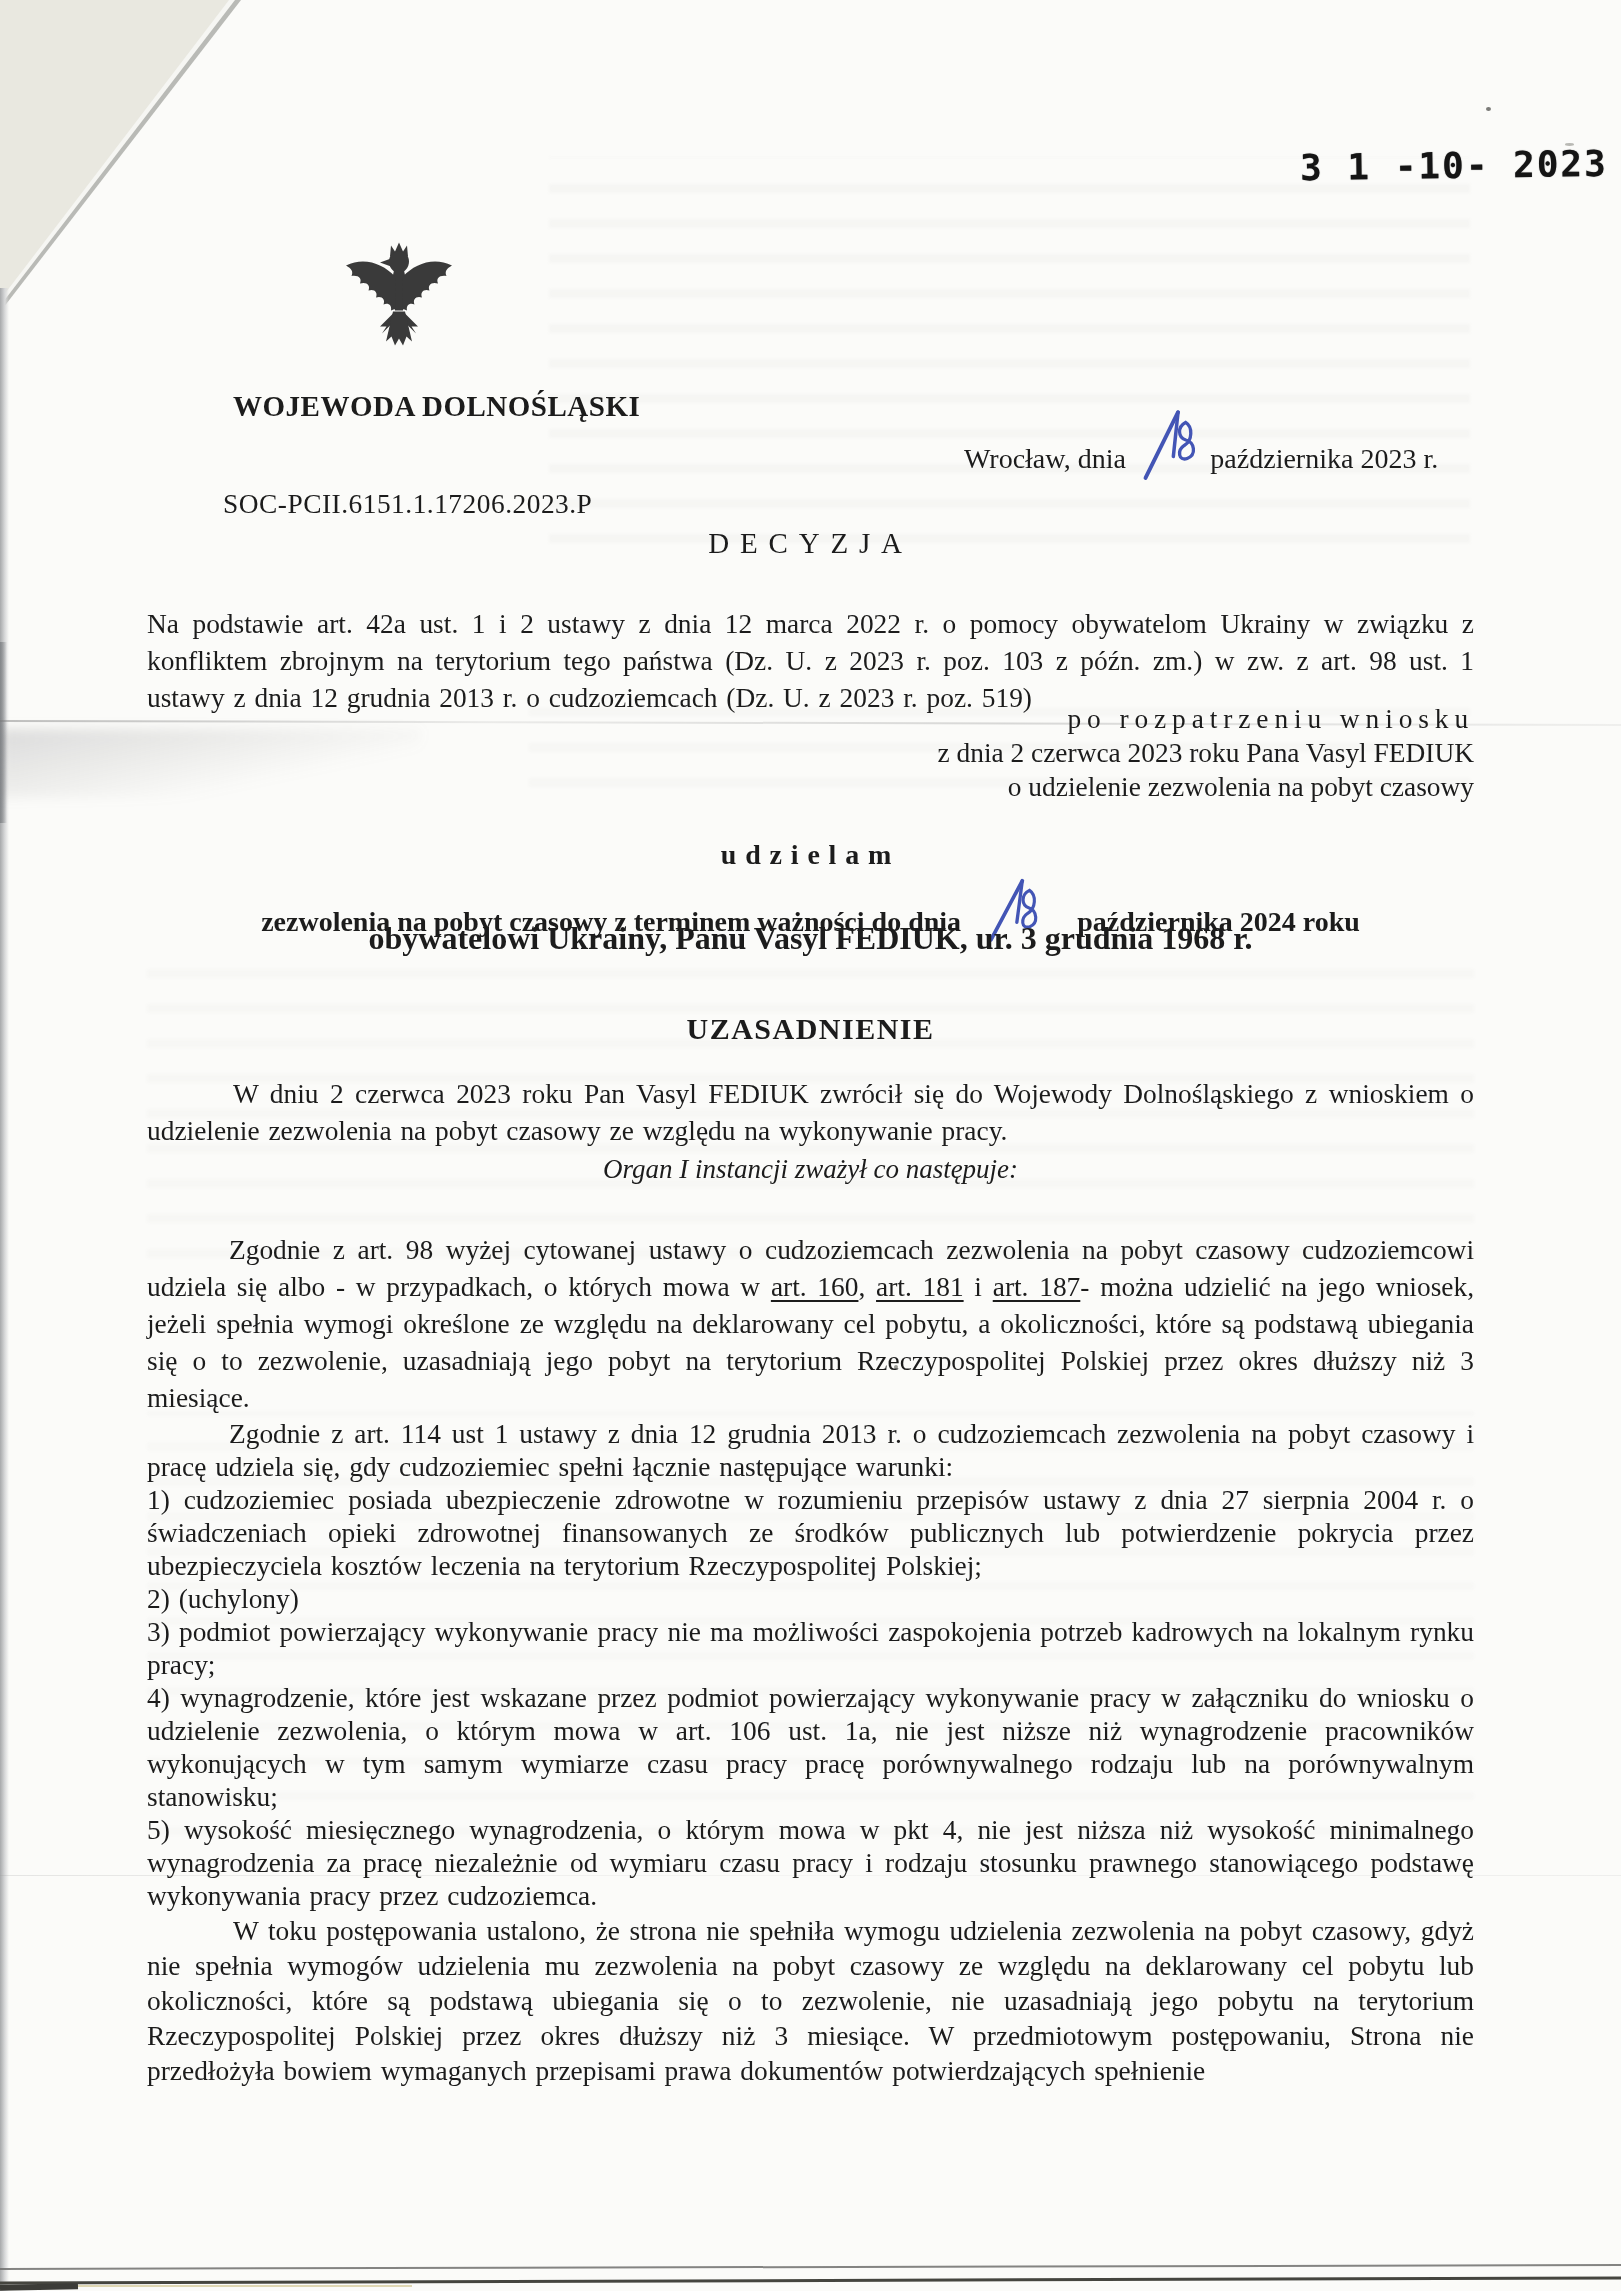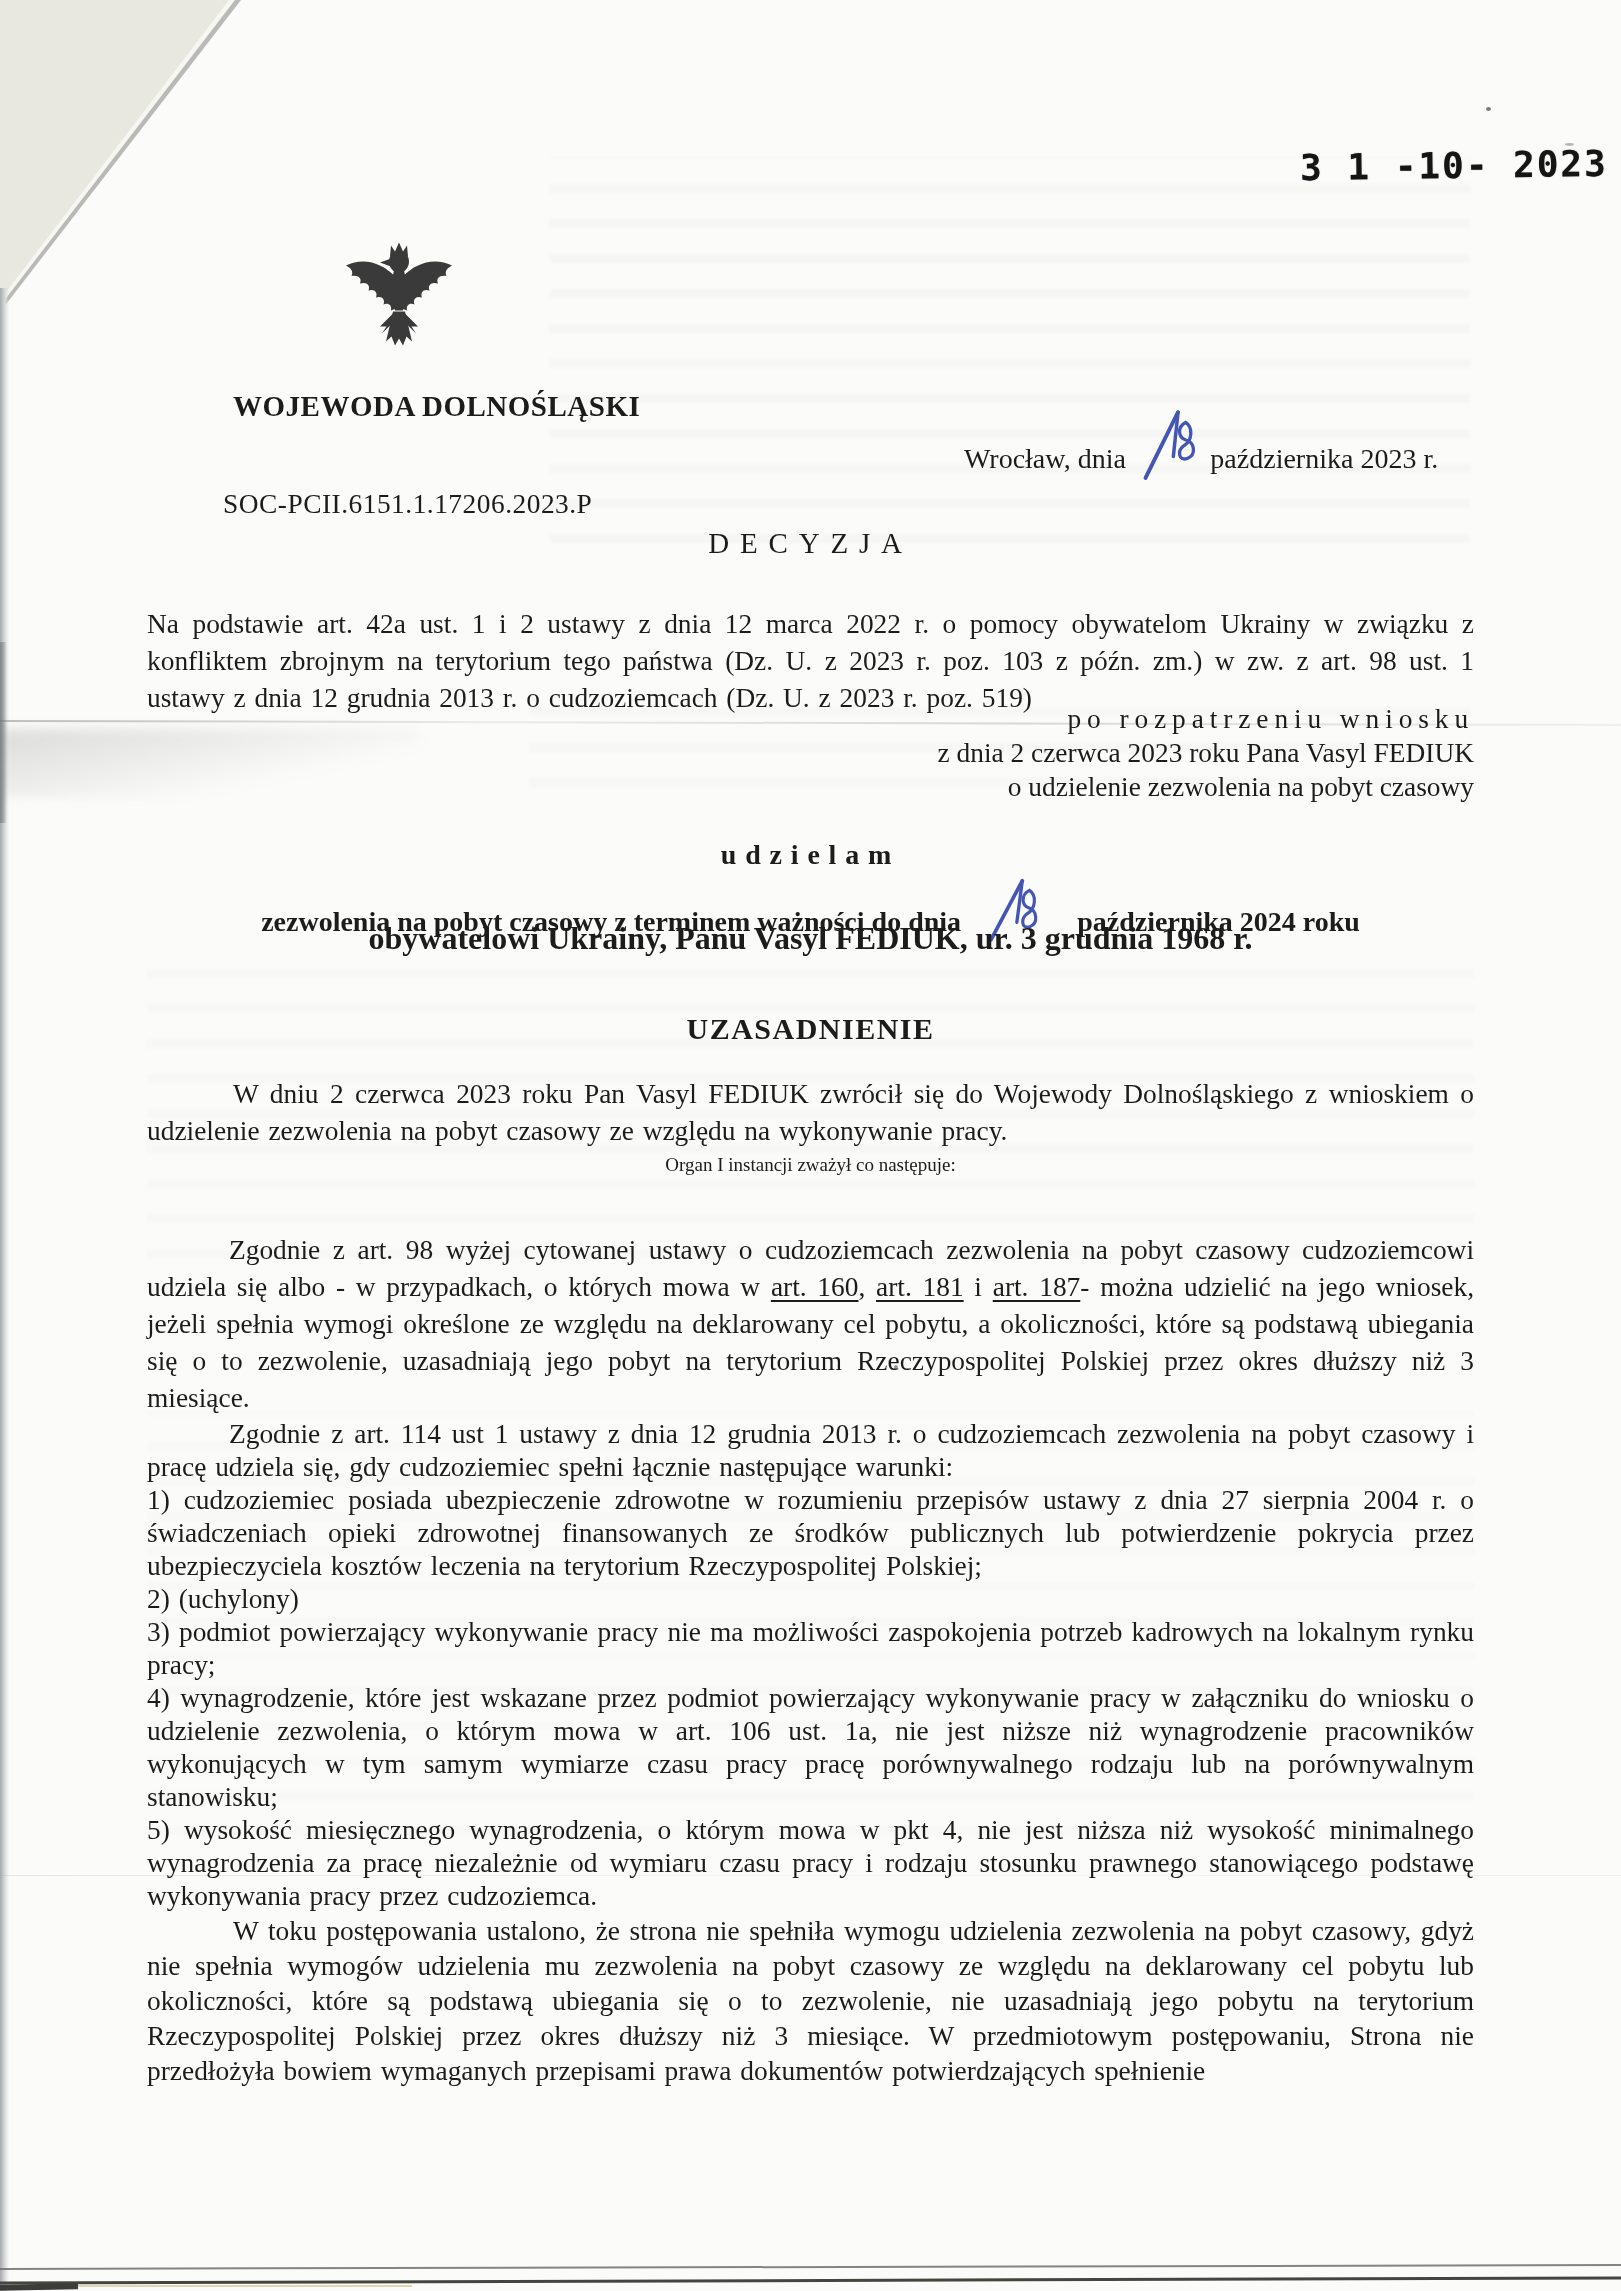--- a/index.html
+++ b/index.html
@@ -64,21 +64,21 @@
   .legal-basis { top:592px; }
   .consider  { top:702px; font-size:27.4px; line-height:34px;text-align:right; }
   .consider .sp { letter-spacing:5.9px; }
   .verb-line { top:830px; font-weight:bold; font-size:28px; letter-spacing:8.8px;margin-top:9px; }
   .grant-line { top:860px; font-weight:bold; font-size:28px;
                 display:flex; justify-content:center; align-items:baseline; white-space:nowrap;gap:11px; }
   .grant-line .ink { position:relative; top:15.7px; margin:0 23.5px 0 15.7px; }
   .benef-line { top:920px; font-weight:bold; font-size:32px; }
   .just-heading { top:1012px; font-weight:bold; font-size:30px; letter-spacing:1.5px; }
   .application { top:1062px; text-indent:86px; }
-  .organ-line { top:1154px; font-size:19px; }
+  .organ-line { top:1154px; font-size:27px;font-style:italic; }
   .art98 { top:1218px; text-indent:82px; }
   .art98 .uref { text-decoration:underline; text-underline-offset:3.9px; }
   .art114 { top:1404px; line-height:33px; }
   .art114 p { margin:0; }
   .art114 .intro { text-indent:82px; }
   .findings { top:1900px; line-height:35px; text-indent:86px; }
   .ink-svg path { stroke:#4355b5; fill:none; stroke-linecap:round; stroke-linejoin:round; }
 </style>
 </head>
 <body>

